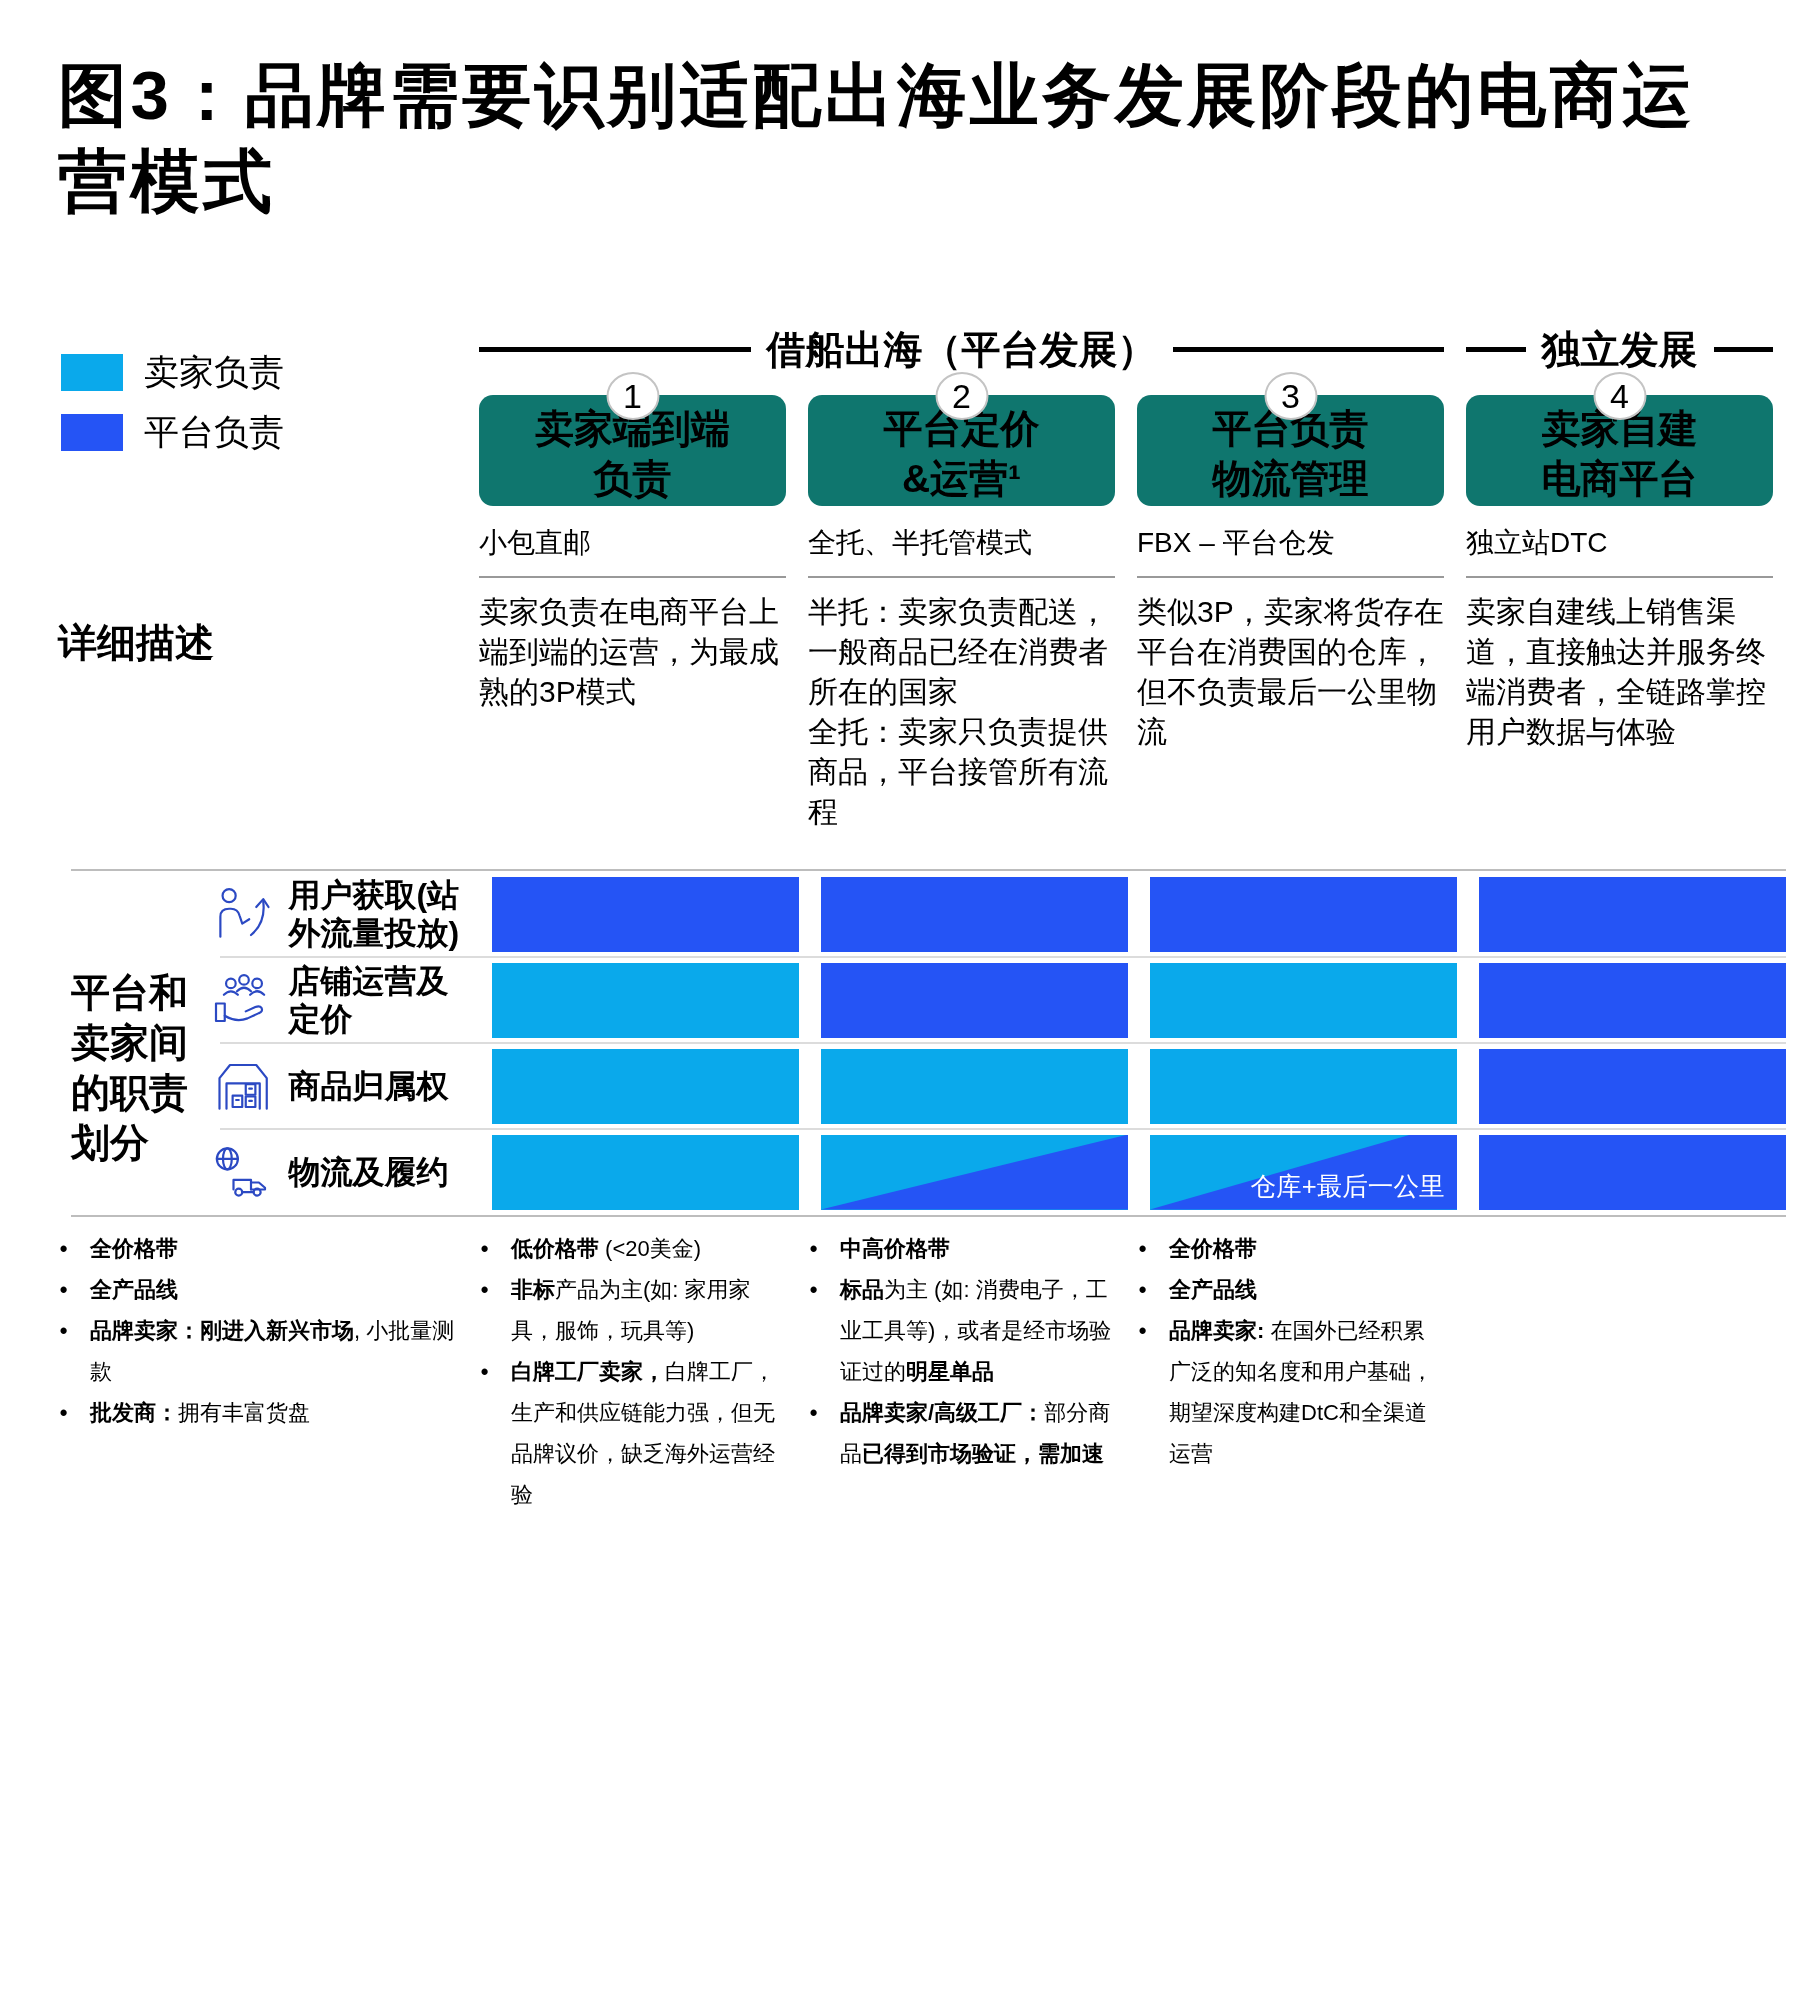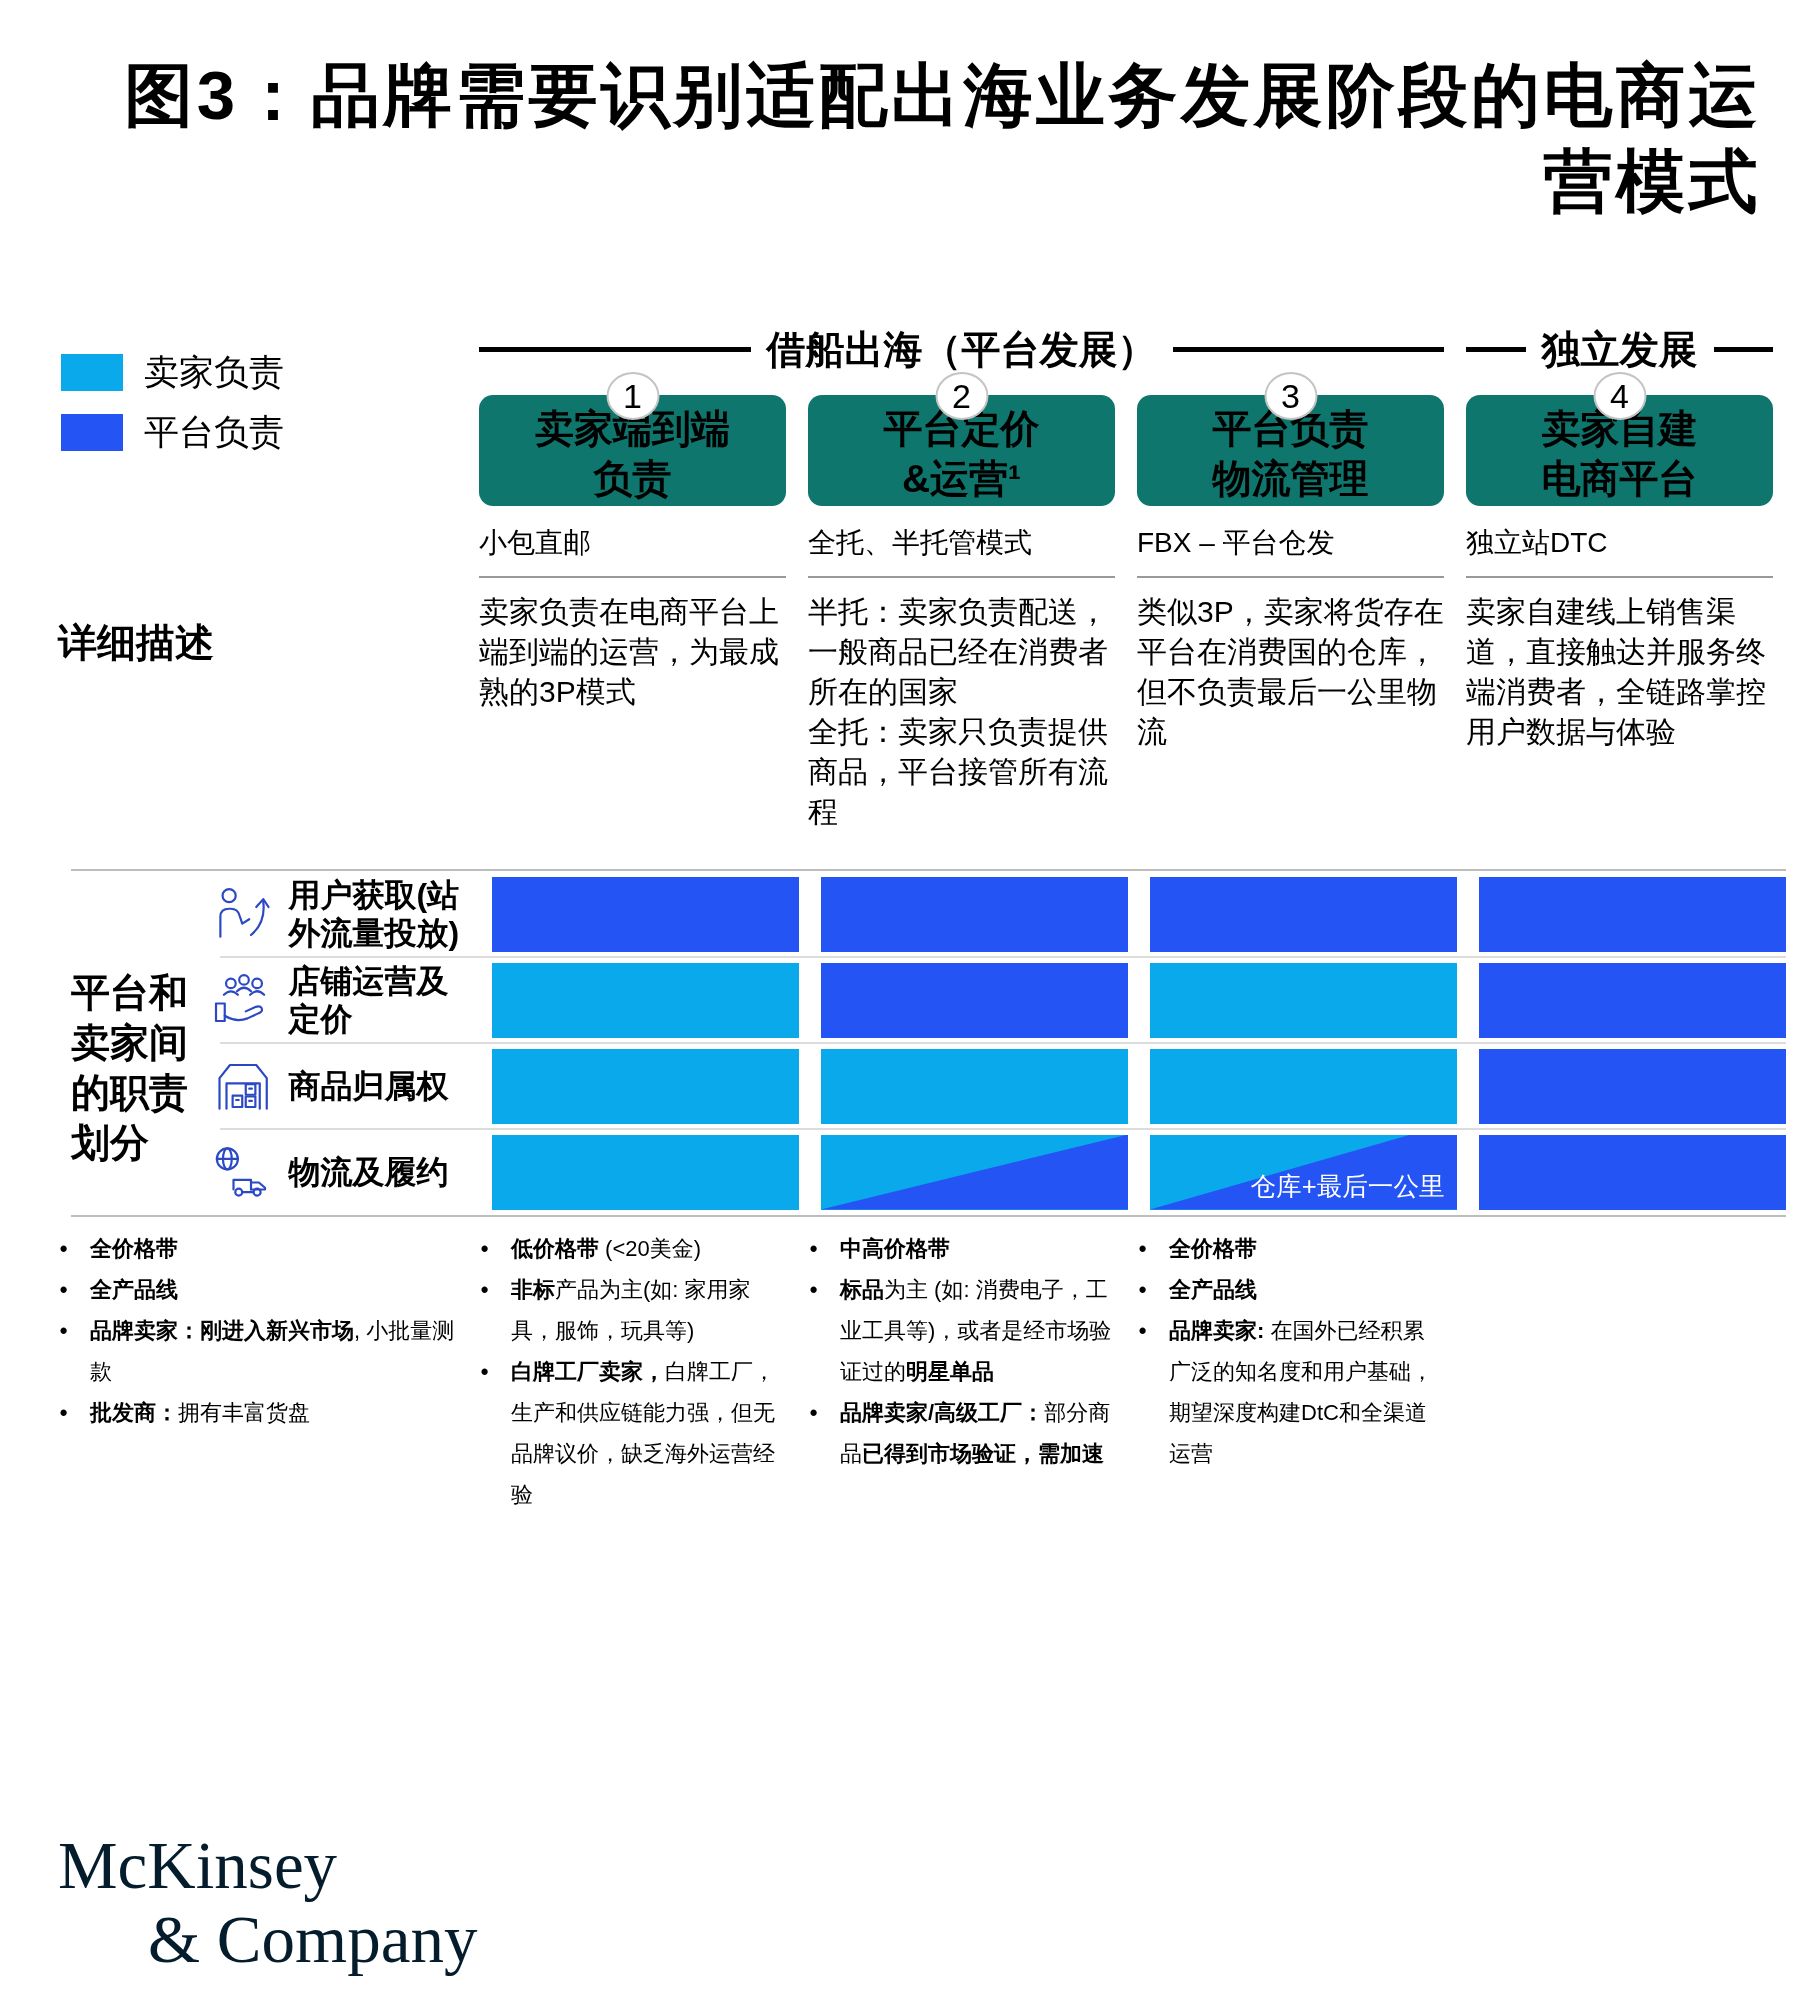--- a/index.html
+++ b/index.html
@@ -1,21 +1,21 @@
 <!DOCTYPE html>
 <html style="font-size:14px"><head>
 <meta charset="utf-8">
 <style>
   html,body{margin:0;padding:0;background:#fff;}
   .page{position:relative;width:1813px;height:2011px;background:#fff;overflow:hidden;
         font-family:"Liberation Sans","DejaVu Sans",sans-serif;color:#000;}
 
   
   #title{position:absolute;left:58px;top:53px;width:1703px;font-size:69px;font-weight:bold;
-         line-height:86px;letter-spacing:3.5px;white-space:pre-line;text-align:right;}
+         line-height:86px;letter-spacing:3.5px;white-space:pre-line;}
 
   
   #legend{position:absolute;left:61px;top:353px;}
   .legend-row{display:flex;align-items:center;gap:21px;height:39px;margin-bottom:21px;}
   .swatch{width:62px;height:37px;display:inline-block;}
   .swatch.seller{background:var(--seller);}
   .swatch.platform{background:var(--platform);}
   .legend-label{font-size:35px;}
 
   
@@ -245,19 +245,15 @@
         <li><span class="b">标品</span><span>为主 (如: 消费电子，工业工具等)，或者是经市场验证过的</span><span class="b">明星单品</span></li>
         <li><span class="b">品牌卖家/高级工厂：</span><span>部分商品</span><span class="b">已得到市场验证，需加速</span></li>
       </ul>
     <ul class="plist">
         <li><span class="b">全价格带</span></li>
         <li><span class="b">全产品线</span></li>
         <li><span class="b">品牌卖家:</span><span> 在国外已经积累广泛的知名度和用户基础，期望深度构建DtC和全渠道运营</span></li>
       </ul>
   </div>
 
-  <div id="logo">
-    <span class="l1">McKinsey</span>
-    <span class="l2">&amp; Company</span>
-  </div>
 
 </div>
 
 
 </body></html>

